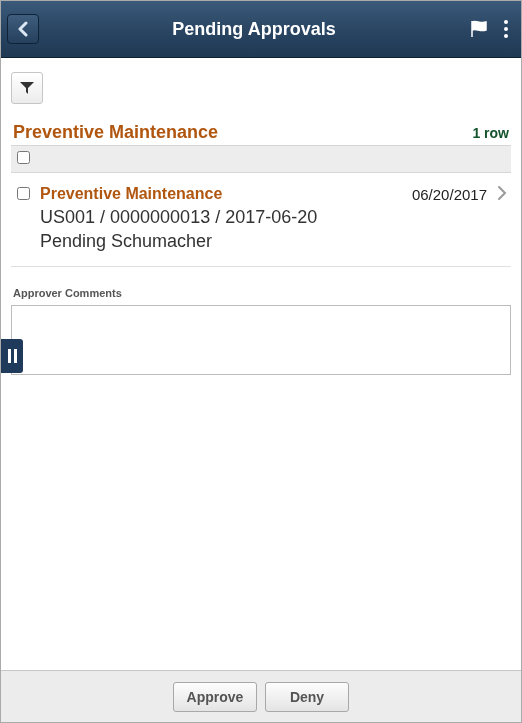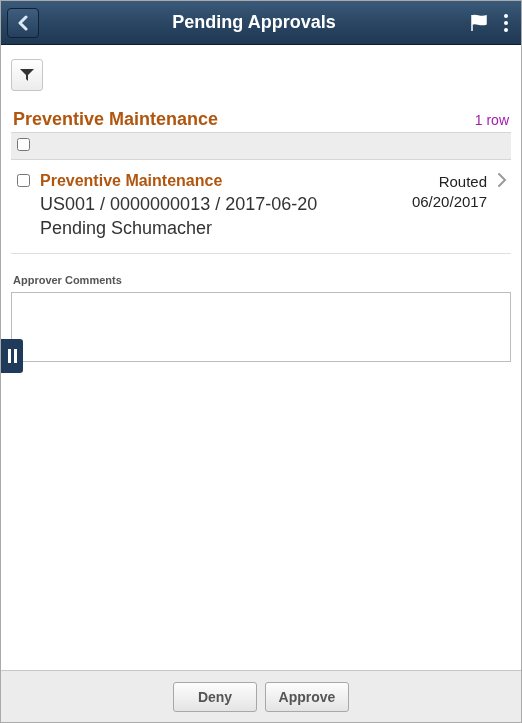--- a/index.html
+++ b/index.html
@@ -1,21 +1,21 @@
 <!DOCTYPE html>
 <html><head>
 <meta charset="utf-8">
 <style>
   * { box-sizing: border-box; margin: 0; padding: 0; }
   html, body { width: 522px; height: 723px; font-family: Arial, Helvetica, sans-serif; overflow: hidden; }
   body { display: flex; flex-direction: column; border: 1px solid #aaa; background: #fff; position: relative; }
 
   
   .header {
-    height: 44px;
+    height: 57px;
     background: linear-gradient(to bottom, #3b5a7a 0%, #2a4663 50%, #1f3854 100%);
     display: flex;
     align-items: center;
     color: #fff;
     padding: 0 6px;
     border-bottom: 1px solid #0d1f33;
   }
   .back-btn {
     width: 32px; height: 30px;
     border: 1px solid #0e2238;
@@ -52,23 +52,23 @@
     align-items: baseline;
     justify-content: space-between;
     margin: 0 2px 2px 2px;
   }
   .section-title {
     color: #b1560f;
     font-size: 18px;
     font-weight: bold;
   }
   .row-count {
-    color: #a21caf;
+    color: #14532d;
     font-size: 14px;
-    font-weight: normal;
+    font-weight: bold;
   }
 
   .select-all-bar {
     background: #ededed;
     border-top: 1px solid #d6d6d6;
     border-bottom: 1px solid #d6d6d6;
     padding: 4px 6px;
   }
   .select-all-bar input { transform: scale(1.0); }
 
@@ -178,21 +178,20 @@
   </div>
 
   <div class="list-item">
     <input type="checkbox" class="cb" style="">
     <div class="list-body">
       <div class="item-title">Preventive Maintenance</div>
       <div class="item-line">US001 / 0000000013 / 2017-06-20</div>
       <div class="item-line">Pending Schumacher</div>
     </div>
     <div class="item-right">
-      <div>Routed</div>
       <div>06/20/2017</div>
     </div>
     <div class="chevron">
       <svg width="10" height="16" viewBox="0 0 10 16">
           <path d="M2 2 L8 8 L2 14" stroke="#9a9a9a" stroke-width="2" fill="none" stroke-linecap="round"></path>
         </svg>
     </div>
   </div>
 
   <div class="comments-label">Approver Comments</div>
@@ -201,15 +200,15 @@
 </div>
 
 <div class="side-tab">
   <div class="bars">
       <span></span>
       <span></span>
     </div>
 </div>
 
 <div class="footer">
+  <button class="action-btn">Approve</button>
   <button class="action-btn">Deny</button>
-  <button class="action-btn">Approve</button>
 </div>
 
 </body></html>

